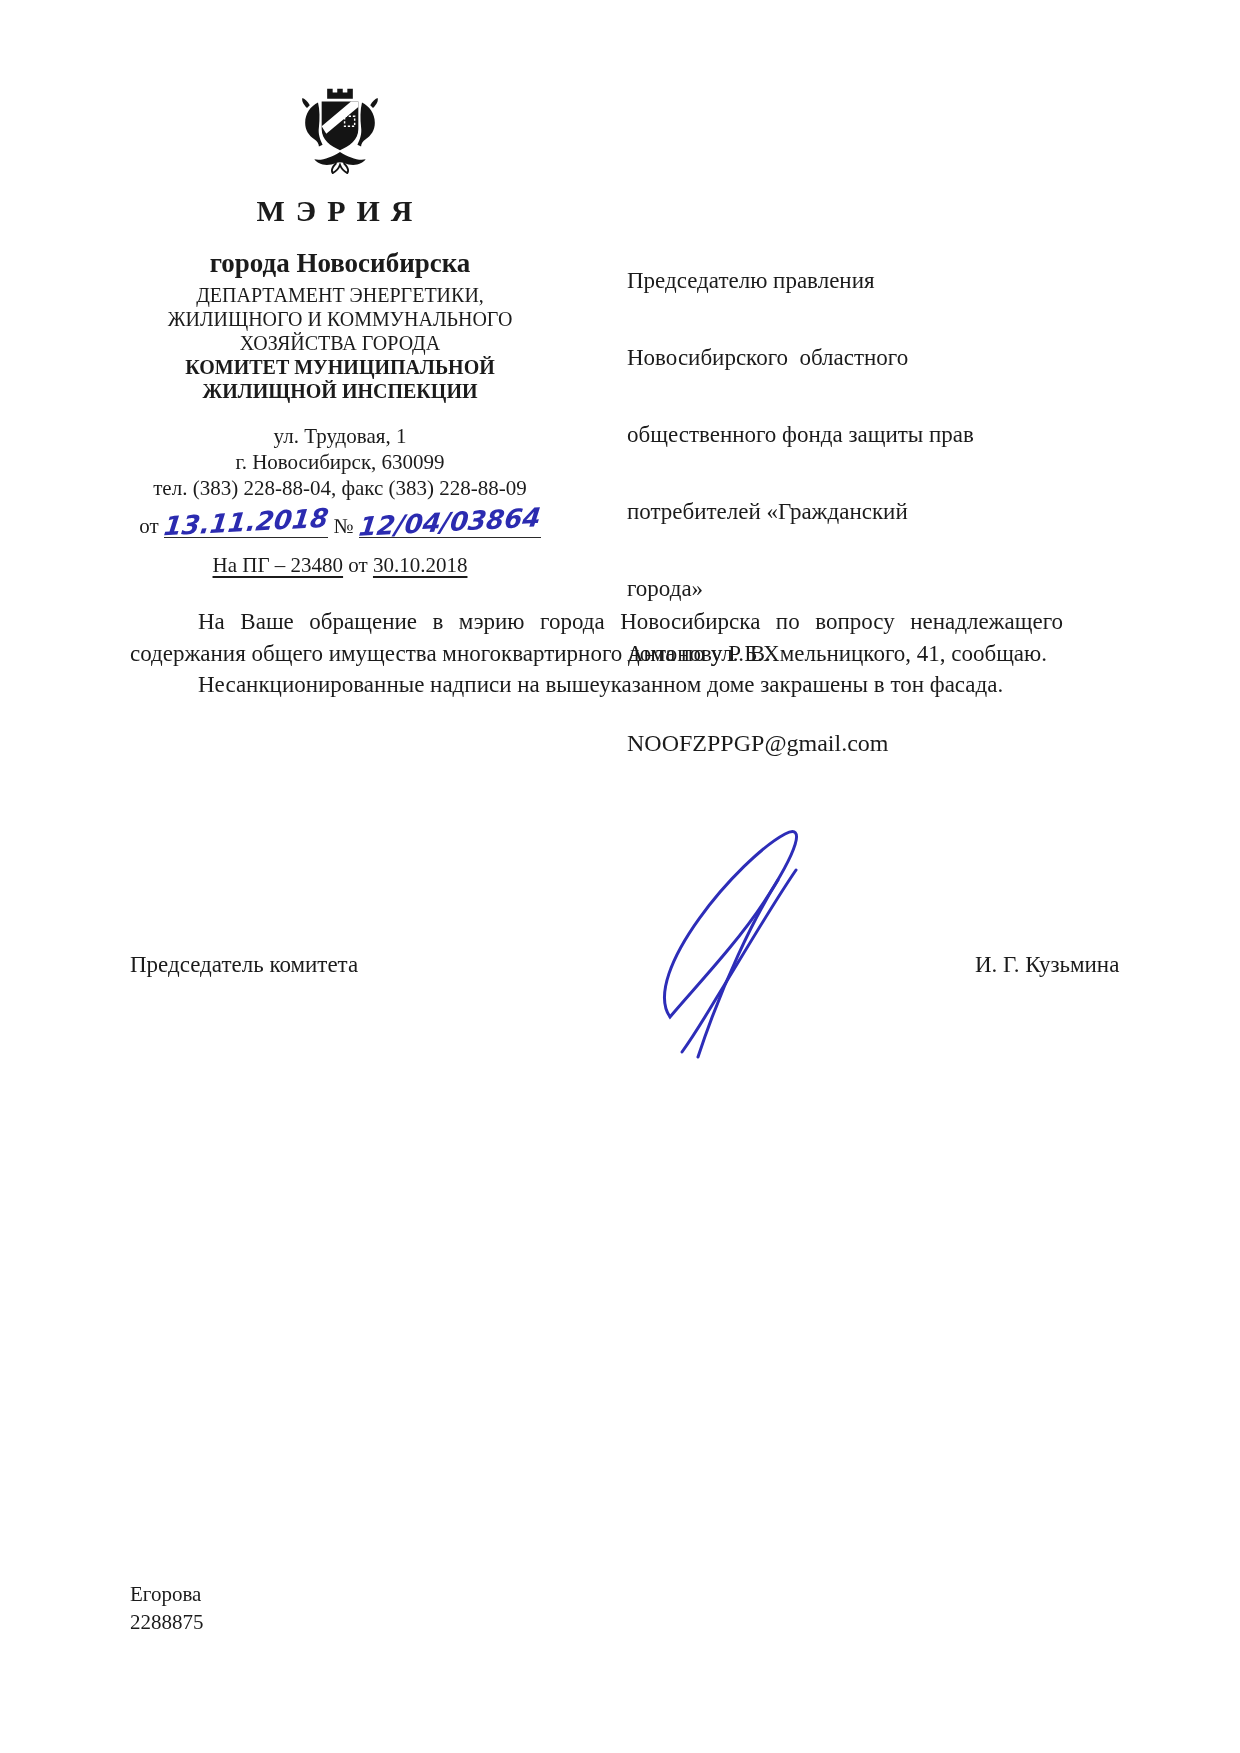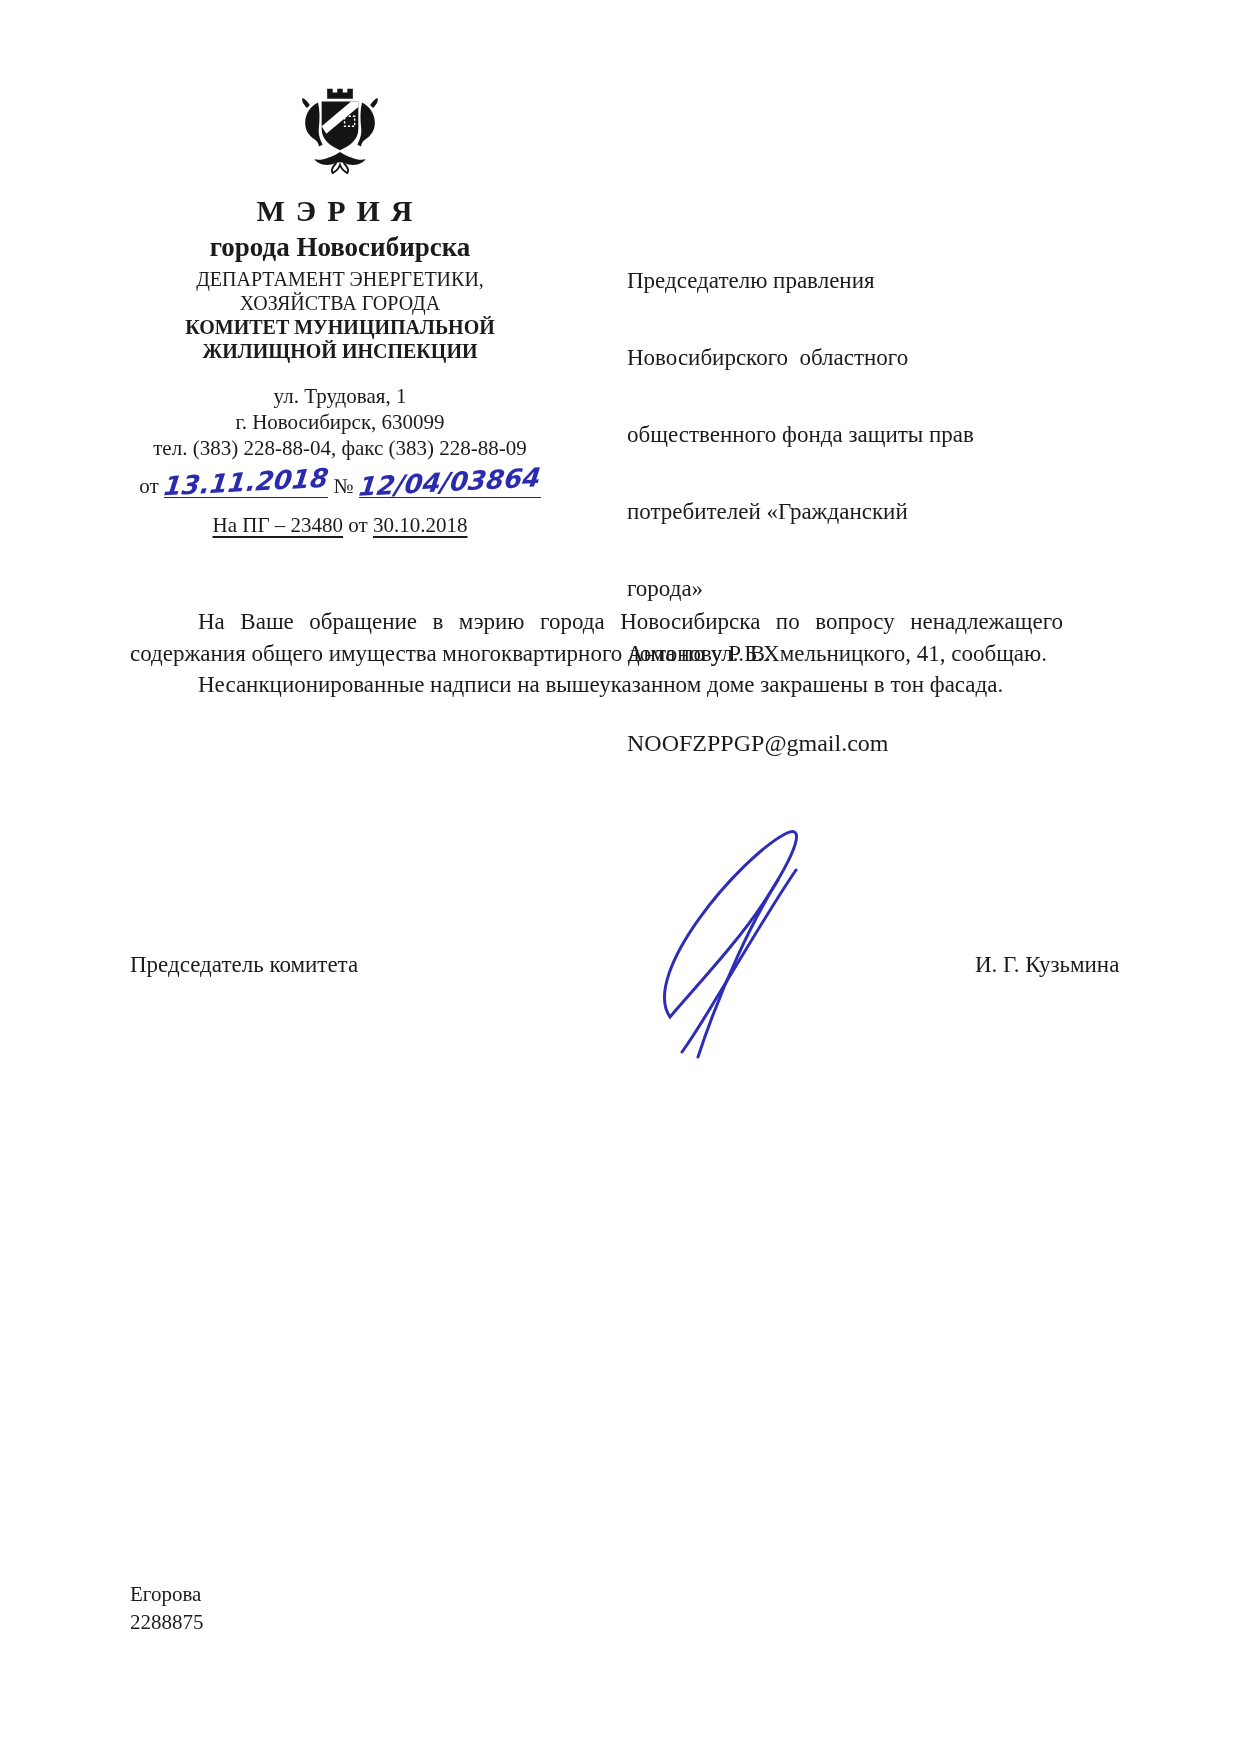--- a/index.html
+++ b/index.html
@@ -31,21 +31,21 @@
   }
   .org-line1 {
     font-size: 30px;
     font-weight: bold;
     letter-spacing: 11px;
     margin-top: 16px;
   }
   .org-line2 {
     font-size: 27px;
     font-weight: bold;
-    margin-top: 4px;
+    margin-top: 20px;
   }
   .dept-line {
     font-size: 20px;
     line-height: 24px;
   }
   .dept-block { margin-top: 4px; }
   .committee-line {
     font-size: 20px;
     line-height: 24px;
     font-weight: bold;
@@ -185,20 +185,21 @@
         <path d="M50,72 C40,78 30,82 22,80 C26,86 36,88 46,84 C48,83 52,83 54,84 C64,88 74,86 78,80 C70,82 60,78 50,72 Z" fill="#141414"></path>
         <path d="M46,84 C42,88 40,92 42,95 C46,93 49,89 50,86 C51,89 54,93 58,95 C60,92 58,88 54,84" fill="none" stroke="#141414" stroke-width="2"></path>
       </svg>
     </div>
 
     <div class="org-line1">МЭРИЯ</div>
     <div class="org-line2">города Новосибирска</div>
 
     <div class="dept-block">
       <div class="dept-line">ДЕПАРТАМЕНТ ЭНЕРГЕТИКИ,</div>
+      <div class="dept-line">ЖИЛИЩНОГО И КОММУНАЛЬНОГО</div>
       <div class="dept-line">ХОЗЯЙСТВА ГОРОДА</div>
       <div class="committee-line">КОМИТЕТ МУНИЦИПАЛЬНОЙ</div>
       <div class="committee-line">ЖИЛИЩНОЙ ИНСПЕКЦИИ</div>
     </div>
 
     <div class="address-block">
       <div class="address-line">ул. Трудовая, 1</div>
       <div class="address-line">г. Новосибирск, 630099</div>
       <div class="address-line">тел. (383) 228-88-04, факс (383) 228-88-09</div>
     </div>

